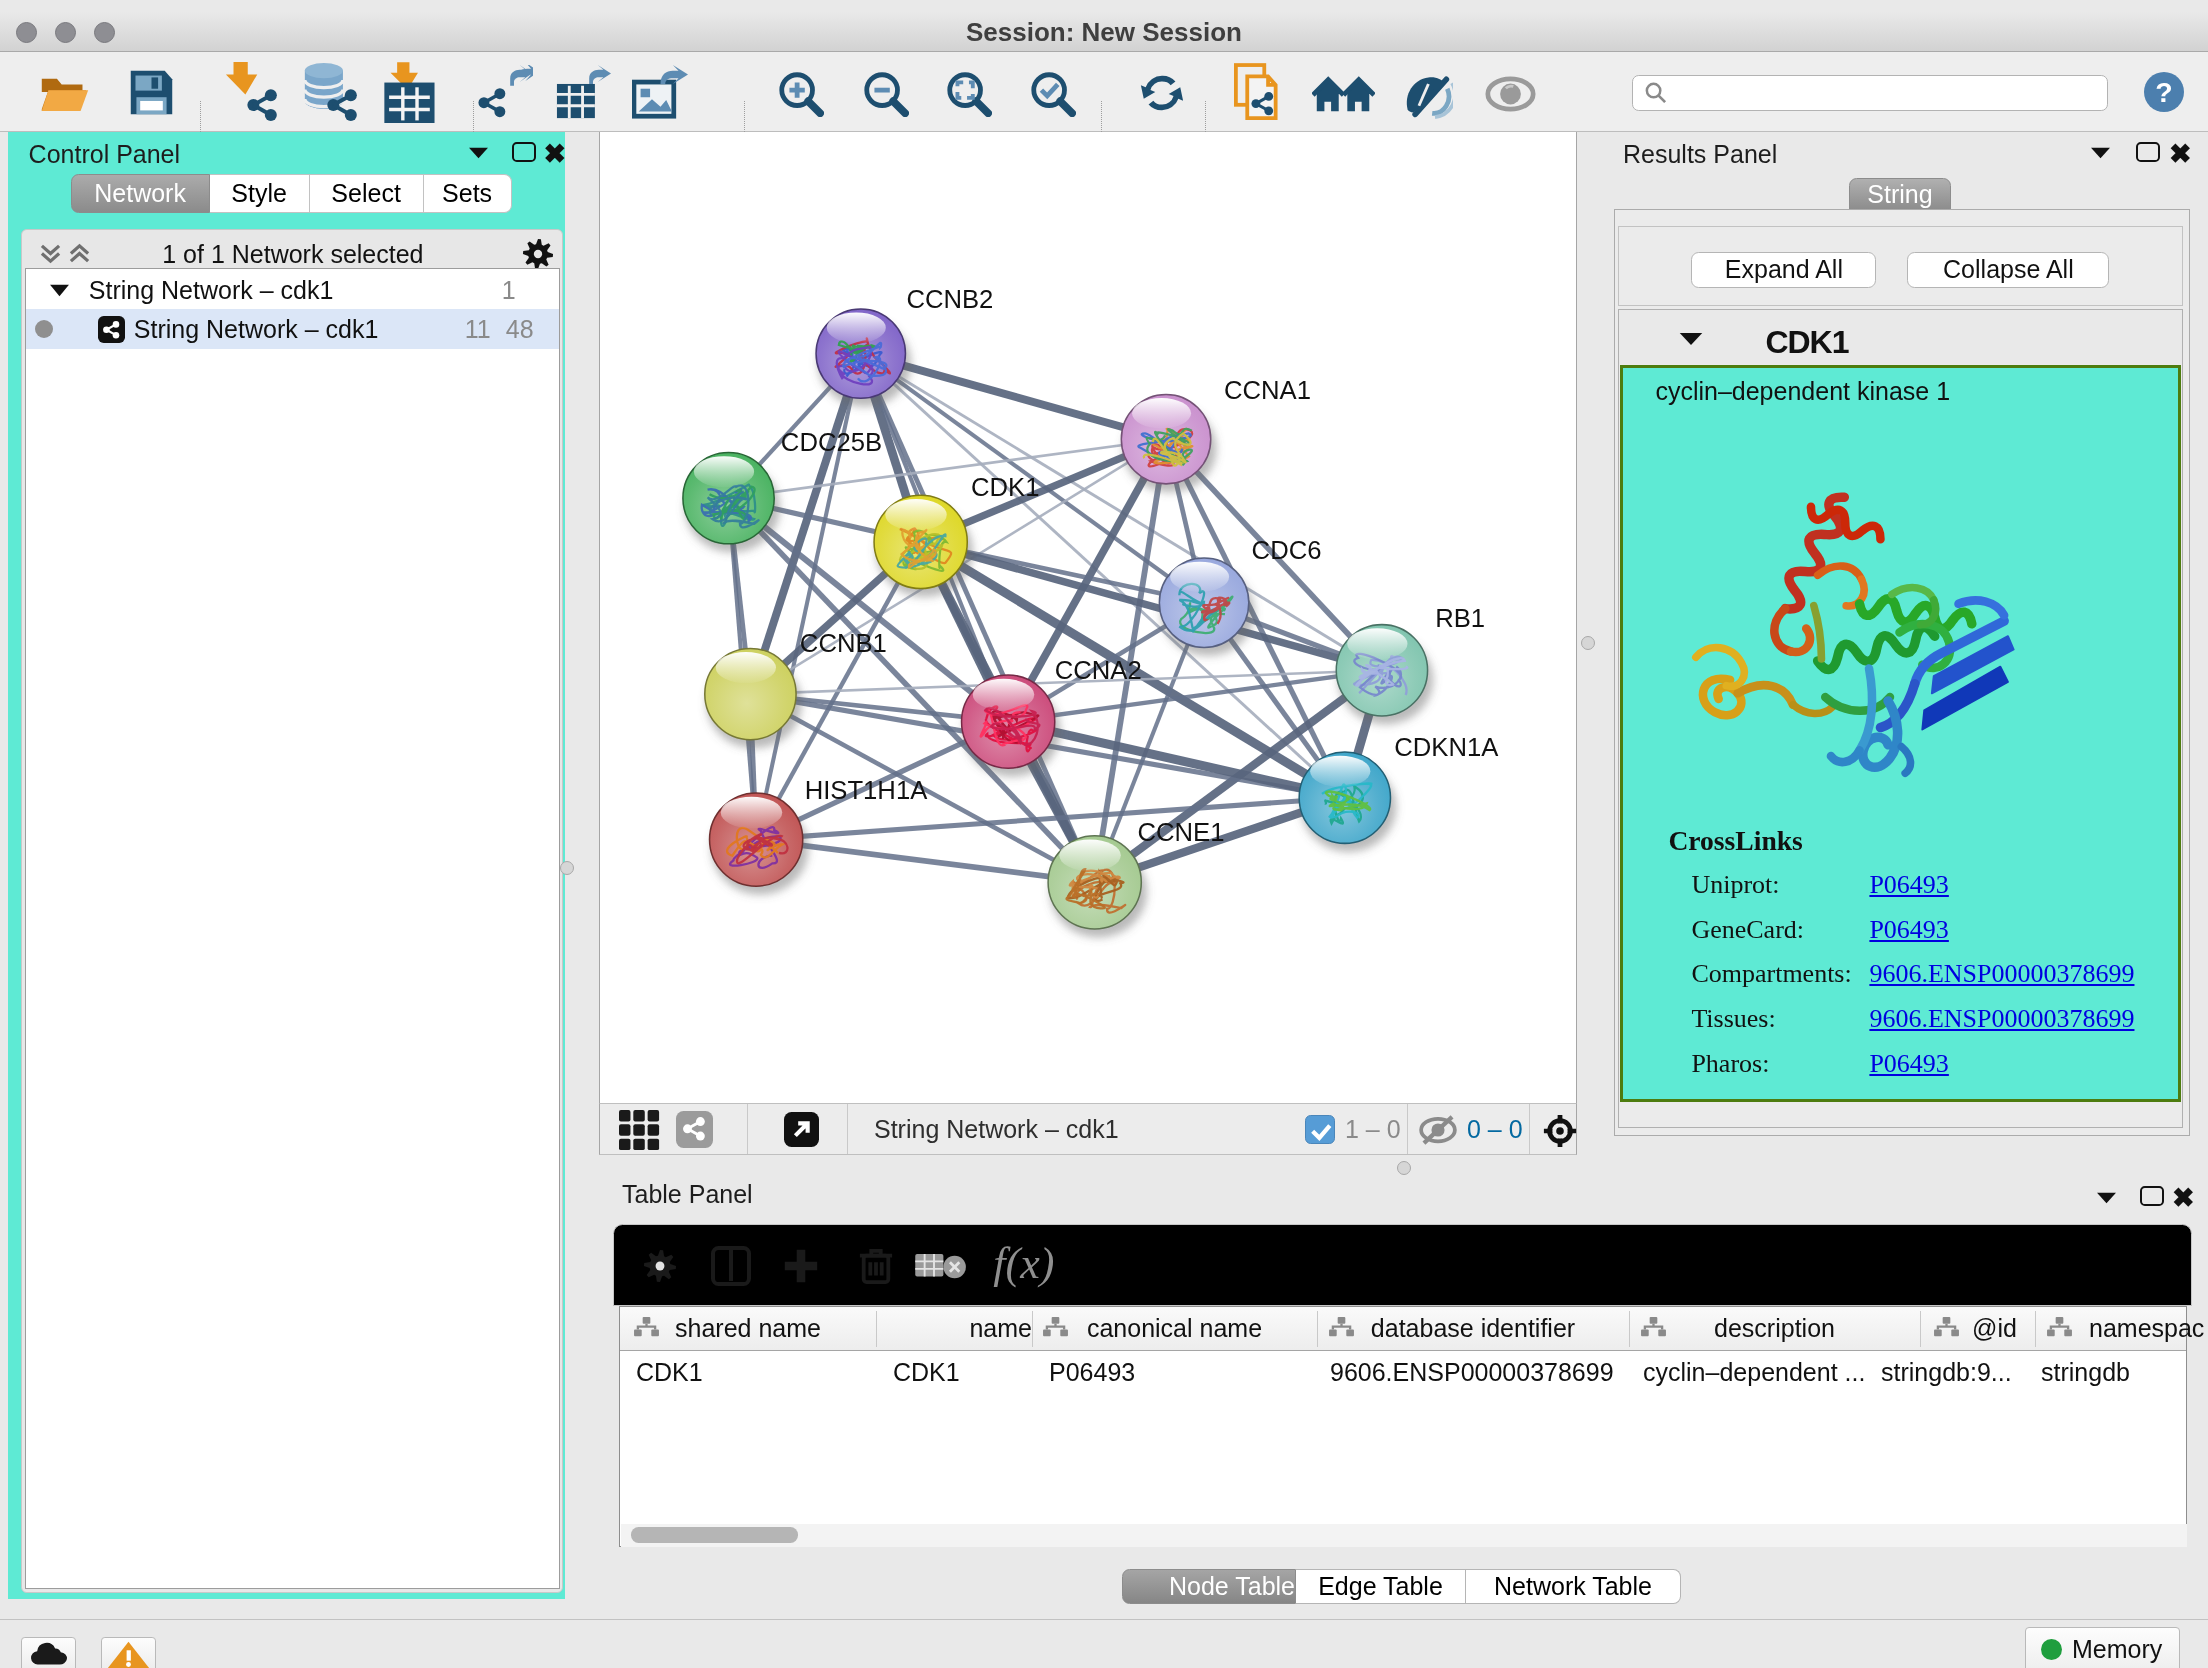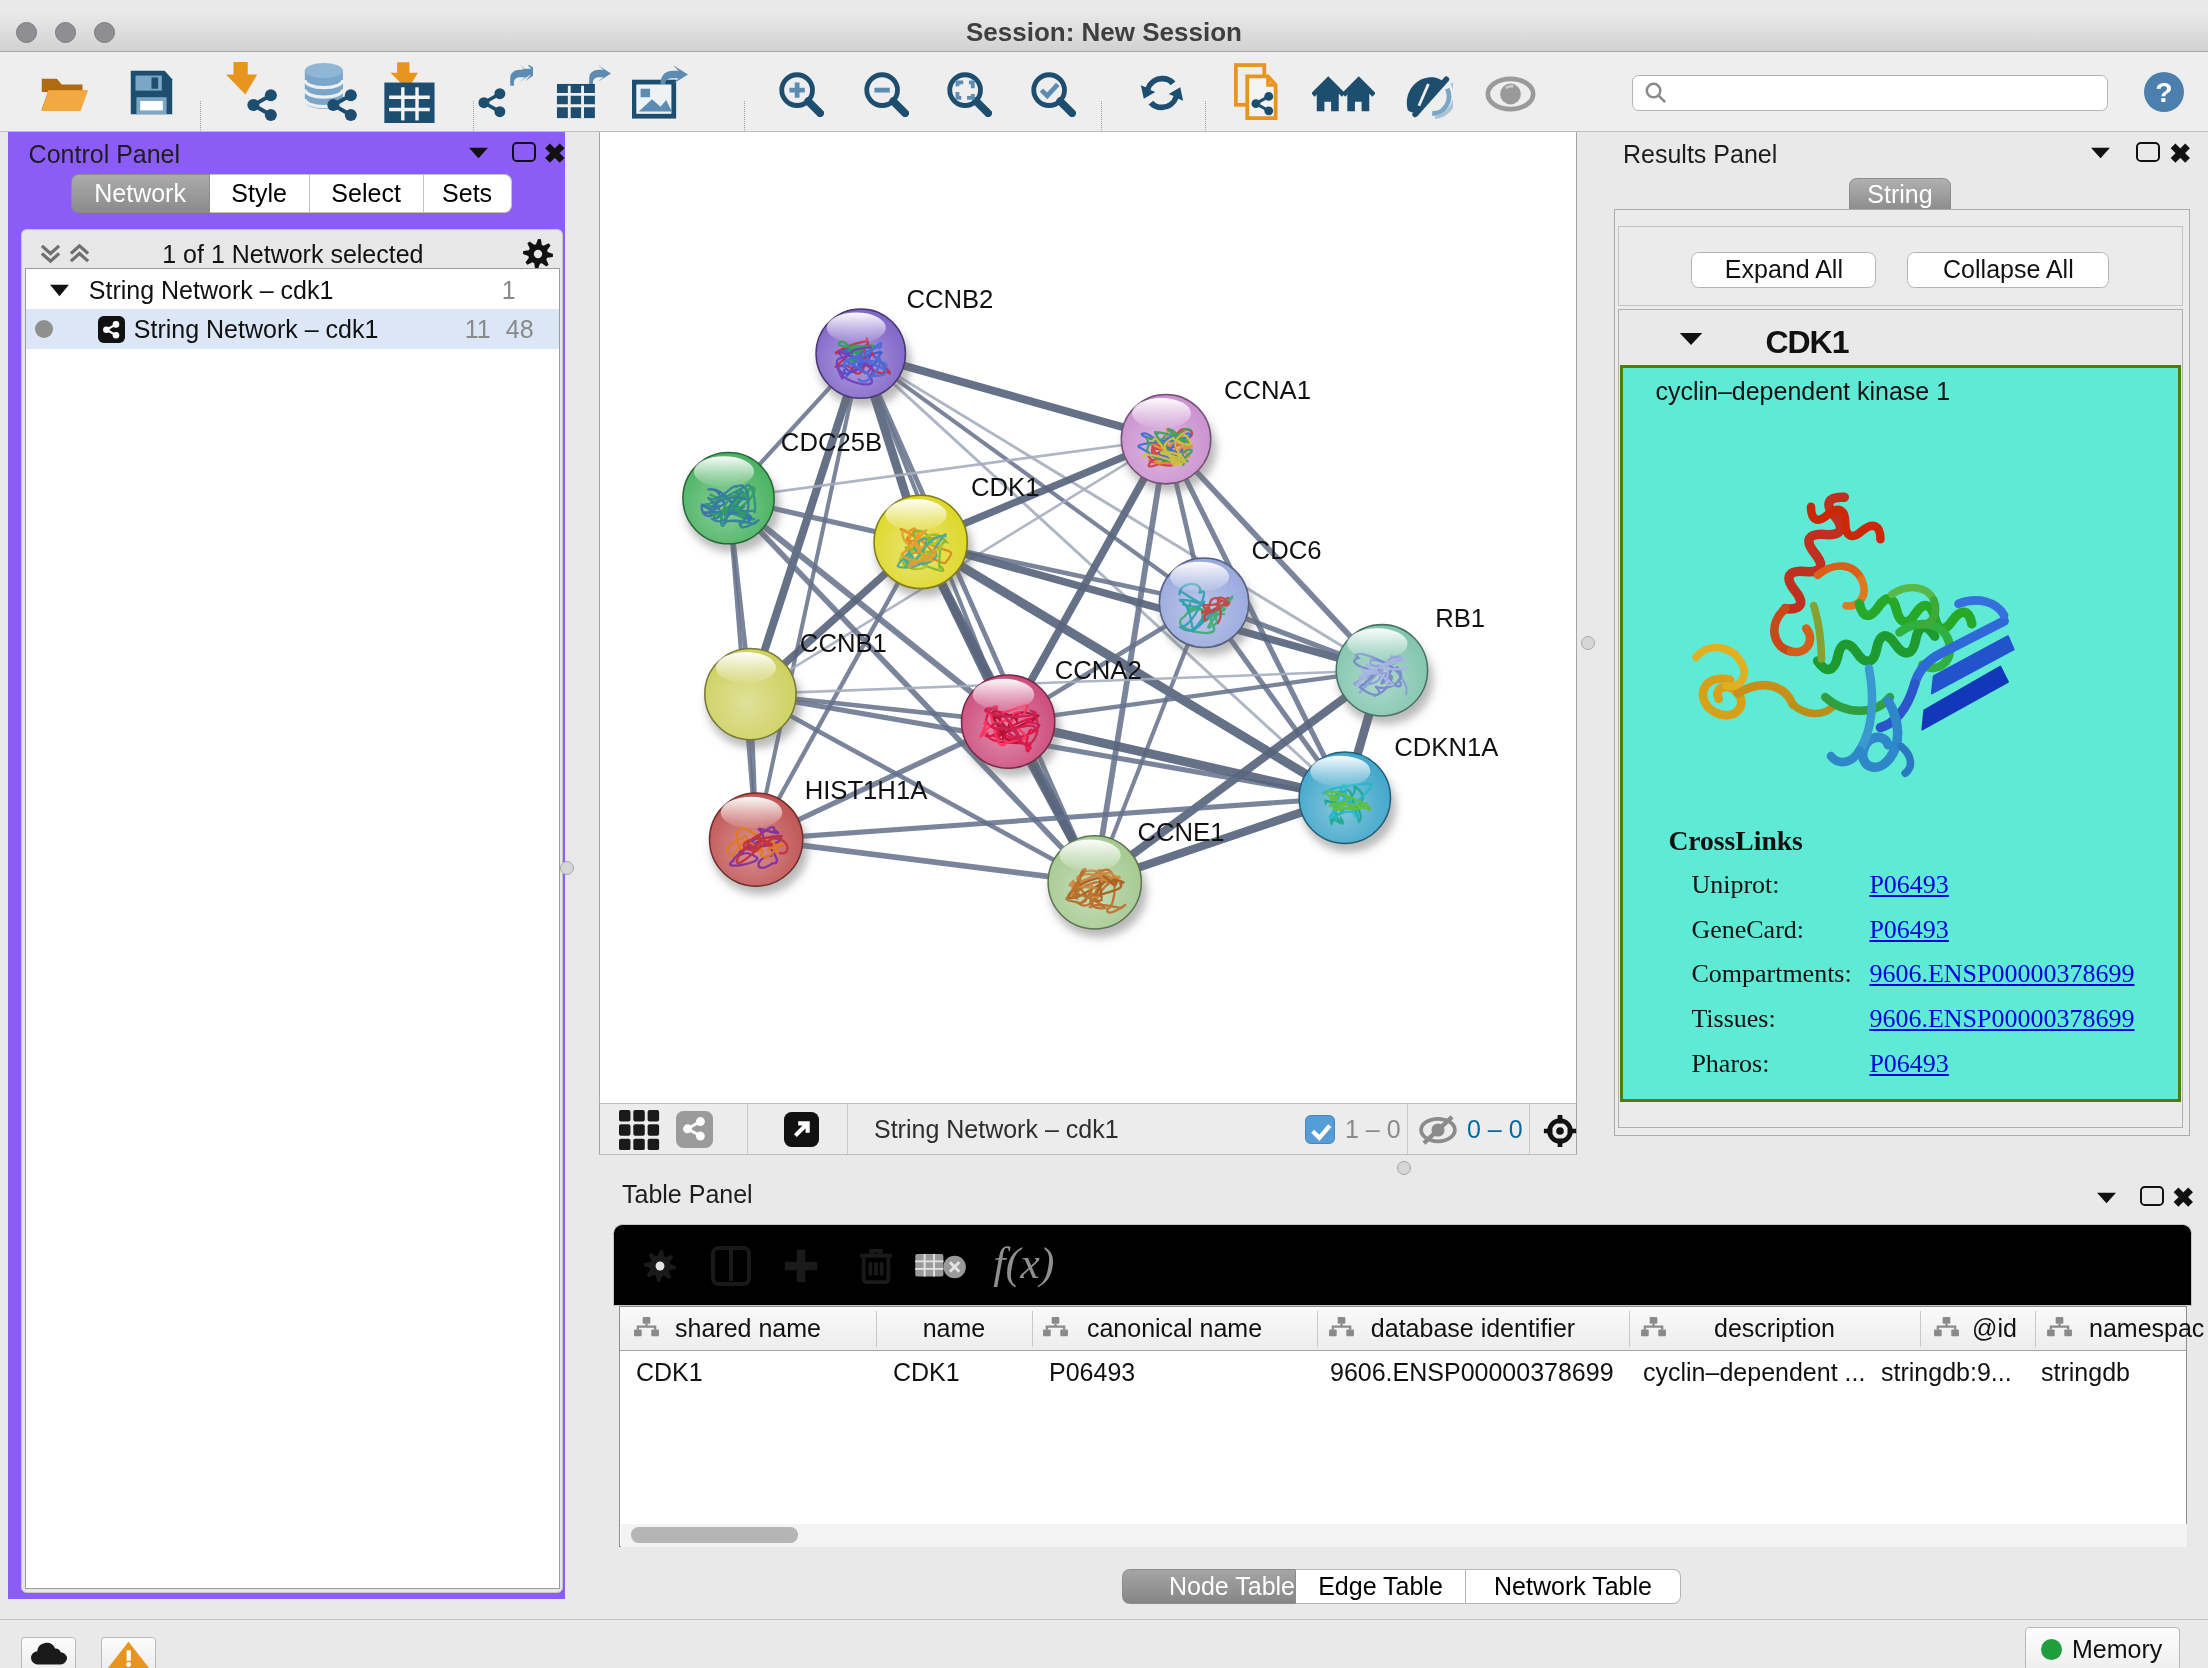--- a/index.html
+++ b/index.html
@@ -159,21 +159,21 @@
       <div style="position:absolute;left:1205px;top:49px;width:0;height:59px;border-left:1.9px dotted #9d9d9d"></div>
   <div class="abs" style="left:1632px;top:23px;width:476px;height:36px;background:#fff;border:1.9px solid #b3b3b3;border-radius:6.7px">
     <svg width="25" height="25" viewBox="0 0 26 26" style="position:absolute;left:9.5px;top:3.8px">
           <circle cx="11" cy="11" r="7" fill="none" stroke="#8a8a8a" stroke-width="2.6"></circle>
           <path d="M16 16 L23 23" stroke="#8a8a8a" stroke-width="2.8"></path>
         </svg>
   </div>
   <div class="abs" style="left:2144px;top:20px;width:40px;height:40px;border-radius:50%;background:#4c7fae;color:#fff;font-size:28.5px;font-weight:bold;text-align:center;line-height:40px">?</div>
 </div>
 
-<div class="abs" style="left:7.6px;top:120px;width:557px;height:1467px;background:#8b5cf6">
+<div class="abs" style="left:7.6px;top:120px;width:557px;height:1467px;background:#5eead4">
   <div class="panel-title abs" style="left:21px;top:7.6px">Control Panel</div>
   <div class="abs" style="left:458px;top:11.4px"><svg width="25" height="19" viewBox="0 0 26 20" style="">
           <path d="M3 5 l10 11 10 -11 z" fill="#111"></path>
         </svg></div>
   <div class="abs" style="left:504px;top:9.5px;width:24px;height:20px;border:2.9px solid #111;border-radius:4.8px"></div>
   <div class="abs" style="left:536px;top:5.7px;font-size:27px;font-weight:bold;color:#111">✖</div>
 
   <div class="abs" style="left:63px;top:42px;height:39px;font-size:25px">
     <div class="abs" style="left:0;width:139px;height:39px;background:linear-gradient(#ababab,#8b8b8b);border:1px solid #8c8c8c;border-radius:7.6px 0 0 7.6px;color:#fff;text-align:center;line-height:37px">Network</div>
     <div class="abs" style="left:139px;width:100px;height:39px;background:#fff;border:1px solid #c2c2c2;border-left:none;text-align:center;line-height:37px">Style</div>
@@ -659,21 +659,21 @@
       <div class="vsep" style="left:1415px;top:3.8px;height:36px"></div>
       <div class="abs" style="left:13.3px;top:8.6px"><svg width="27" height="23" viewBox="0 0 28 24" style="">
               <g fill="#8a8a8a">
                 <rect x="10" y="1" width="8" height="7" rx="1"></rect>
                 <rect x="1" y="14" width="8" height="7" rx="1"></rect>
                 <rect x="19" y="14" width="8" height="7" rx="1"></rect>
                 <path d="M14 8 v4 M5 14 v-3 h18 v3" stroke="#8a8a8a" stroke-width="2.4" fill="none"></path>
               </g>
             </svg></div>
       <div class="abs" style="left:0px;top:6.7px;width:256px;text-align:center">shared name</div>
-      <div class="abs" style="left:256px;top:6.7px;width:156px;text-align:center">name</div>
+      <div class="abs" style="left:256px;top:6.7px;width:156px;text-align:right">name</div>
       <div class="abs" style="left:422px;top:8.6px"><svg width="27" height="23" viewBox="0 0 28 24" style="">
               <g fill="#8a8a8a">
                 <rect x="10" y="1" width="8" height="7" rx="1"></rect>
                 <rect x="1" y="14" width="8" height="7" rx="1"></rect>
                 <rect x="19" y="14" width="8" height="7" rx="1"></rect>
                 <path d="M14 8 v4 M5 14 v-3 h18 v3" stroke="#8a8a8a" stroke-width="2.4" fill="none"></path>
               </g>
             </svg></div>
       <div class="abs" style="left:412px;top:6.7px;width:285px;text-align:center">canonical name</div>
       <div class="abs" style="left:708px;top:8.6px"><svg width="27" height="23" viewBox="0 0 28 24" style="">

